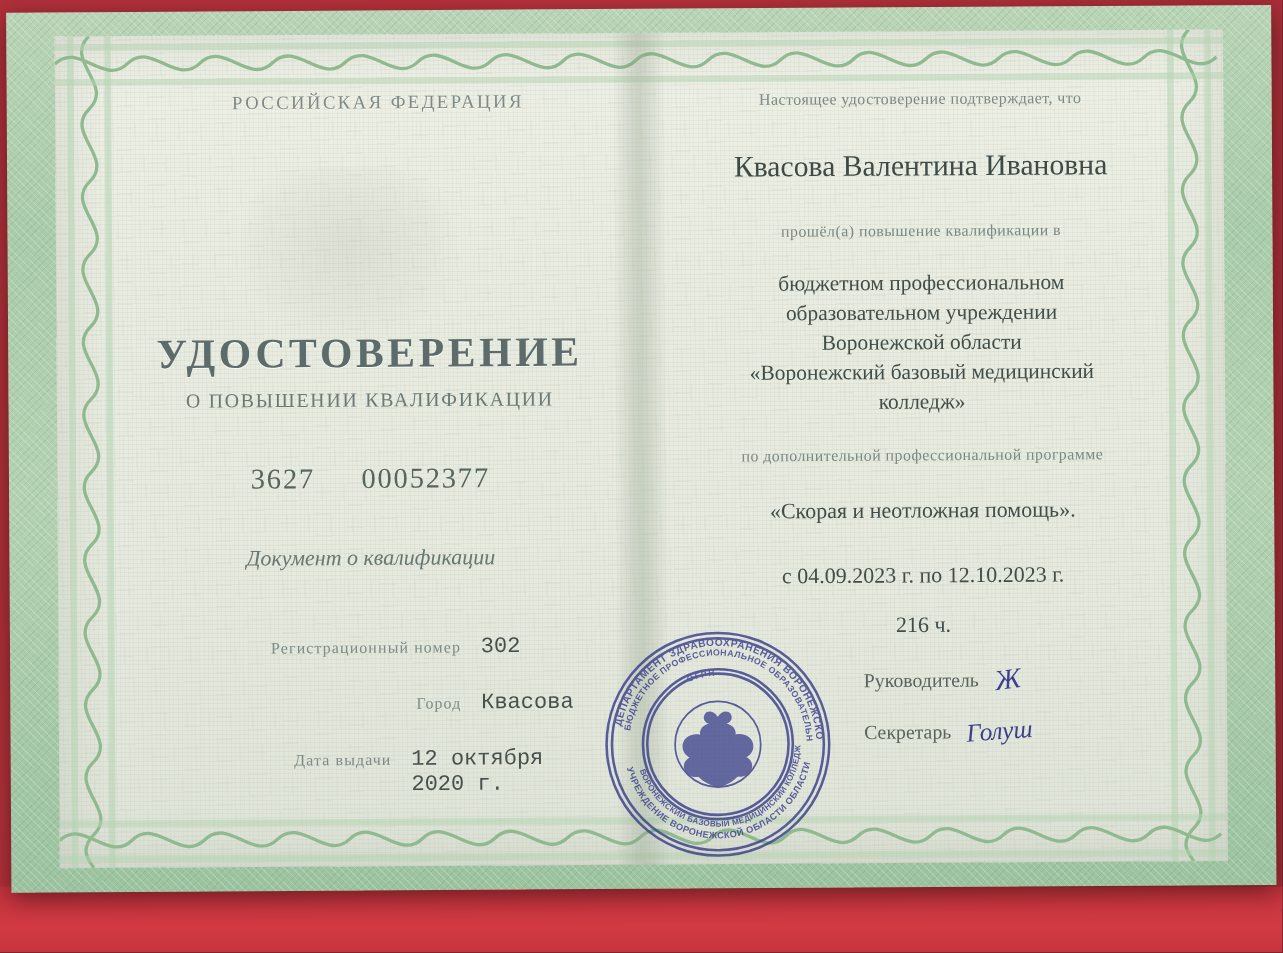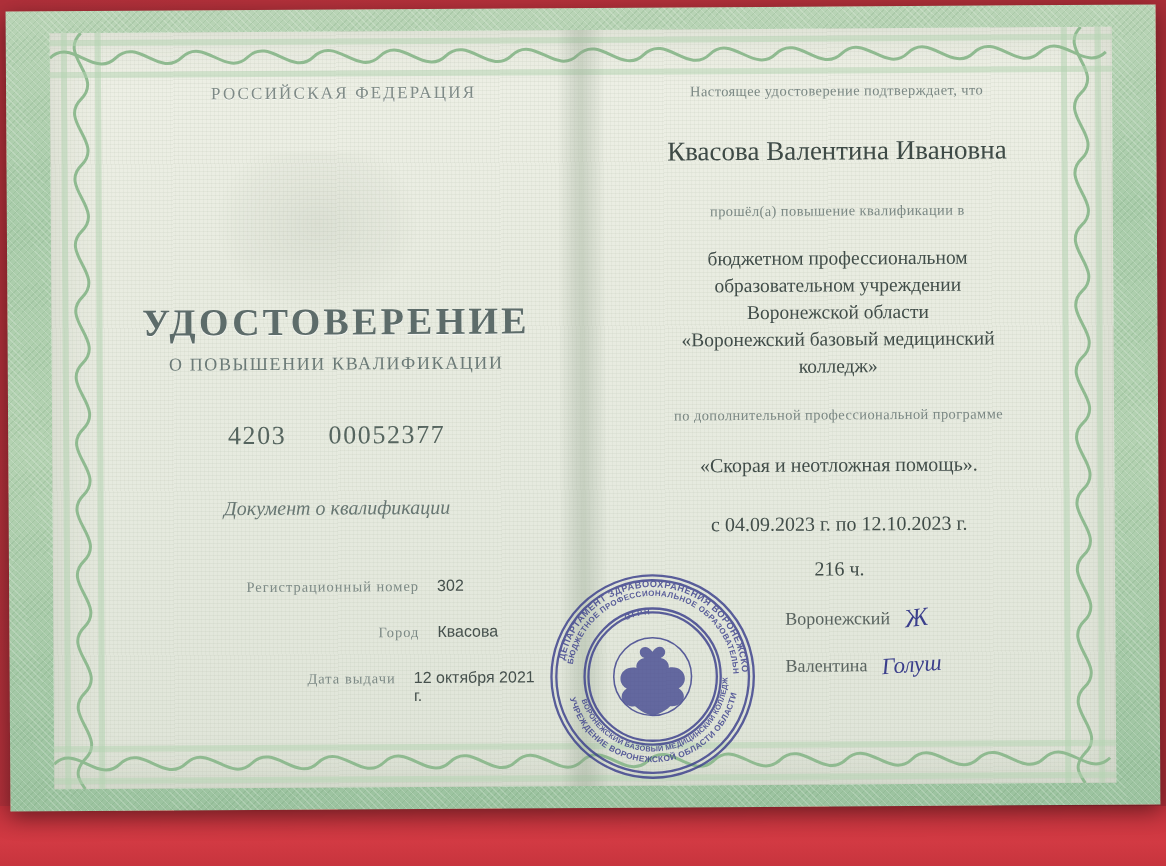--- a/index.html
+++ b/index.html
@@ -202,23 +202,23 @@
   .field-label {
     text-align: right;
     width: 250px;
     padding-right: 18px;
     font-size: 14.5px;
     letter-spacing: 1px;
     color: #7d8a86;
     font-family: "Liberation Serif", serif;
   }
   .field-value {
-    font-size: 16px;
+    font-size: 20px;
     color: #46514d;
-    font-family: Liberation Sans, sans-serif;
+    font-family: Liberation Mono, monospace;
   }
 
   
   .right-inner {
     position: absolute;
     inset: 0;
     padding: 54px 78px 30px 58px;
     box-sizing: border-box;
     text-align: center;
     color: #4f5b57;
@@ -363,42 +363,42 @@
 
             <div class="rf-label">РОССИЙСКАЯ ФЕДЕРАЦИЯ</div>
 
             <div class="emblem-ghost"></div>
 
             <div class="title-main">УДОСТОВЕРЕНИЕ</div>
 
             <div class="title-sub">О ПОВЫШЕНИИ КВАЛИФИКАЦИИ</div>
 
             <div class="serial-row">
-              <span>4203</span>
+              <span>3627</span>
               <span class="gap"></span>
               <span>00052377</span>
             </div>
 
             <div class="doc-kind">Документ о квалификации</div>
 
             <div class="field-rows">
 
               <div class="field-row">
                 <div class="field-label">Регистрационный номер</div>
                 <div class="field-value">302</div>
               </div>
 
               <div class="field-row">
                 <div class="field-label">Город</div>
                 <div class="field-value">Квасова</div>
               </div>
 
               <div class="field-row">
                 <div class="field-label">Дата выдачи</div>
-                <div class="field-value">12 октября 2021 г.</div>
+                <div class="field-value">12 октября 2020 г.</div>
               </div>
 
             </div>
           </div>
         </div>
 
         <div class="half">
           <div class="right-inner">
 
             <div class="r-small">Настоящее удостоверение подтверждает, что</div>
@@ -417,25 +417,25 @@
             <div class="r-small r-small-3">по дополнительной профессиональной программе</div>
 
             <div class="r-program">«Скорая и неотложная помощь».</div>
 
             <div class="r-period">с 04.09.2023 г. по 12.10.2023 г.</div>
 
             <div class="r-hours">216 ч.</div>
 
             <div class="sign-block">
               <div class="sign-row">
-                <span class="sign-label">Воронежский</span>
+                <span class="sign-label">Руководитель</span>
                 <span class="signature">Ж</span>
               </div>
               <div class="sign-row">
-                <span class="sign-label">Валентина</span>
+                <span class="sign-label">Секретарь</span>
                 <span class="signature s2">Голуш</span>
               </div>
             </div>
 
           </div>
         </div>
       </div>
 
       <svg class="stamp" viewBox="0 0 220 220">
         <defs>

